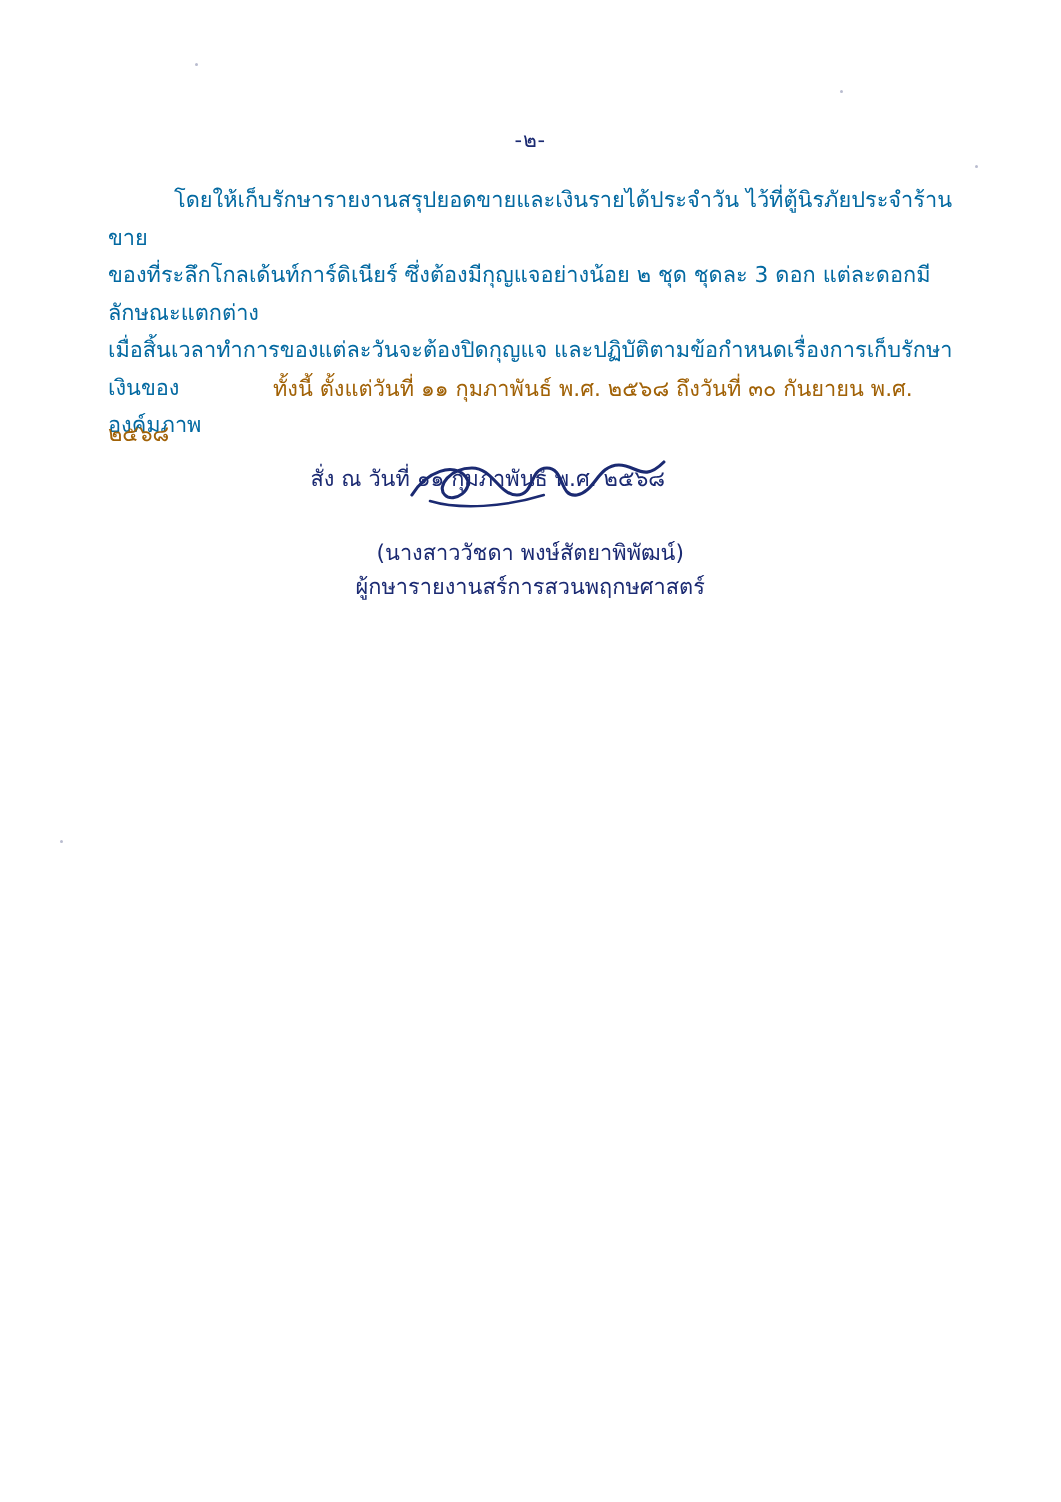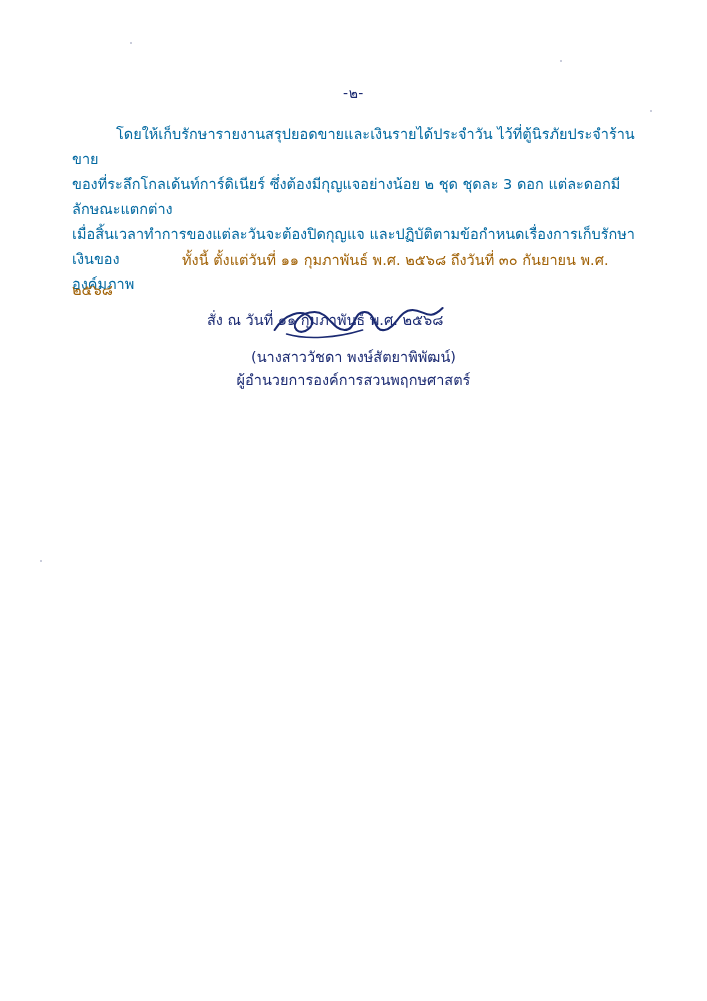--- a/index.html
+++ b/index.html
@@ -78,21 +78,21 @@
   .signature-mark svg {
     position: absolute;
     left: 50%;
     top: 0;
     transform: translateX(-46%);
   }
   .sign-name {
     font-size: 14.5px;
     line-height: 23px;
     color: #1b2a72;
-    margin-top: 2px;
+    margin-top: 14px;
   }
   .sign-role1 {
     font-size: 14.5px;
     line-height: 23px;
     color: #1b2a72;
   }
   .sign-role2 {
     font-size: 14.5px;
     line-height: 23px;
     color: #1b2a72;
@@ -130,16 +130,16 @@
   </div>
 
   <div class="signature-area">
     <div class="signature-mark">
       <svg width="190" height="46" viewBox="0 0 190 46" fill="none" xmlns="http://www.w3.org/2000/svg">
         <path d="M8 30 C18 14, 36 8, 44 18 C50 26, 36 36, 30 30 C24 24, 34 12, 48 12 C62 12, 66 30, 78 30 C90 30, 86 12, 98 12 C110 12, 106 32, 118 30 C130 28, 132 10, 146 10 C158 10, 162 22, 176 8" stroke="#1b2a72" stroke-width="2.1" stroke-linecap="round" stroke-linejoin="round"></path>
         <path d="M20 34 C40 40, 70 38, 96 30" stroke="#1b2a72" stroke-width="1.6" stroke-linecap="round"></path>
       </svg>
     </div>
     <div class="sign-name">(นางสาววัชดา  พงษ์สัตยาพิพัฒน์)</div>
-    <div class="sign-role2">ผู้อำนวยการองค์การสวนพฤกษศาสตร์</div>
+    <div class="sign-role2">ผู้กษารายงานสร์การสวนพฤกษศาสตร์</div>
   </div>
 
 </div>
 
 </body></html>

